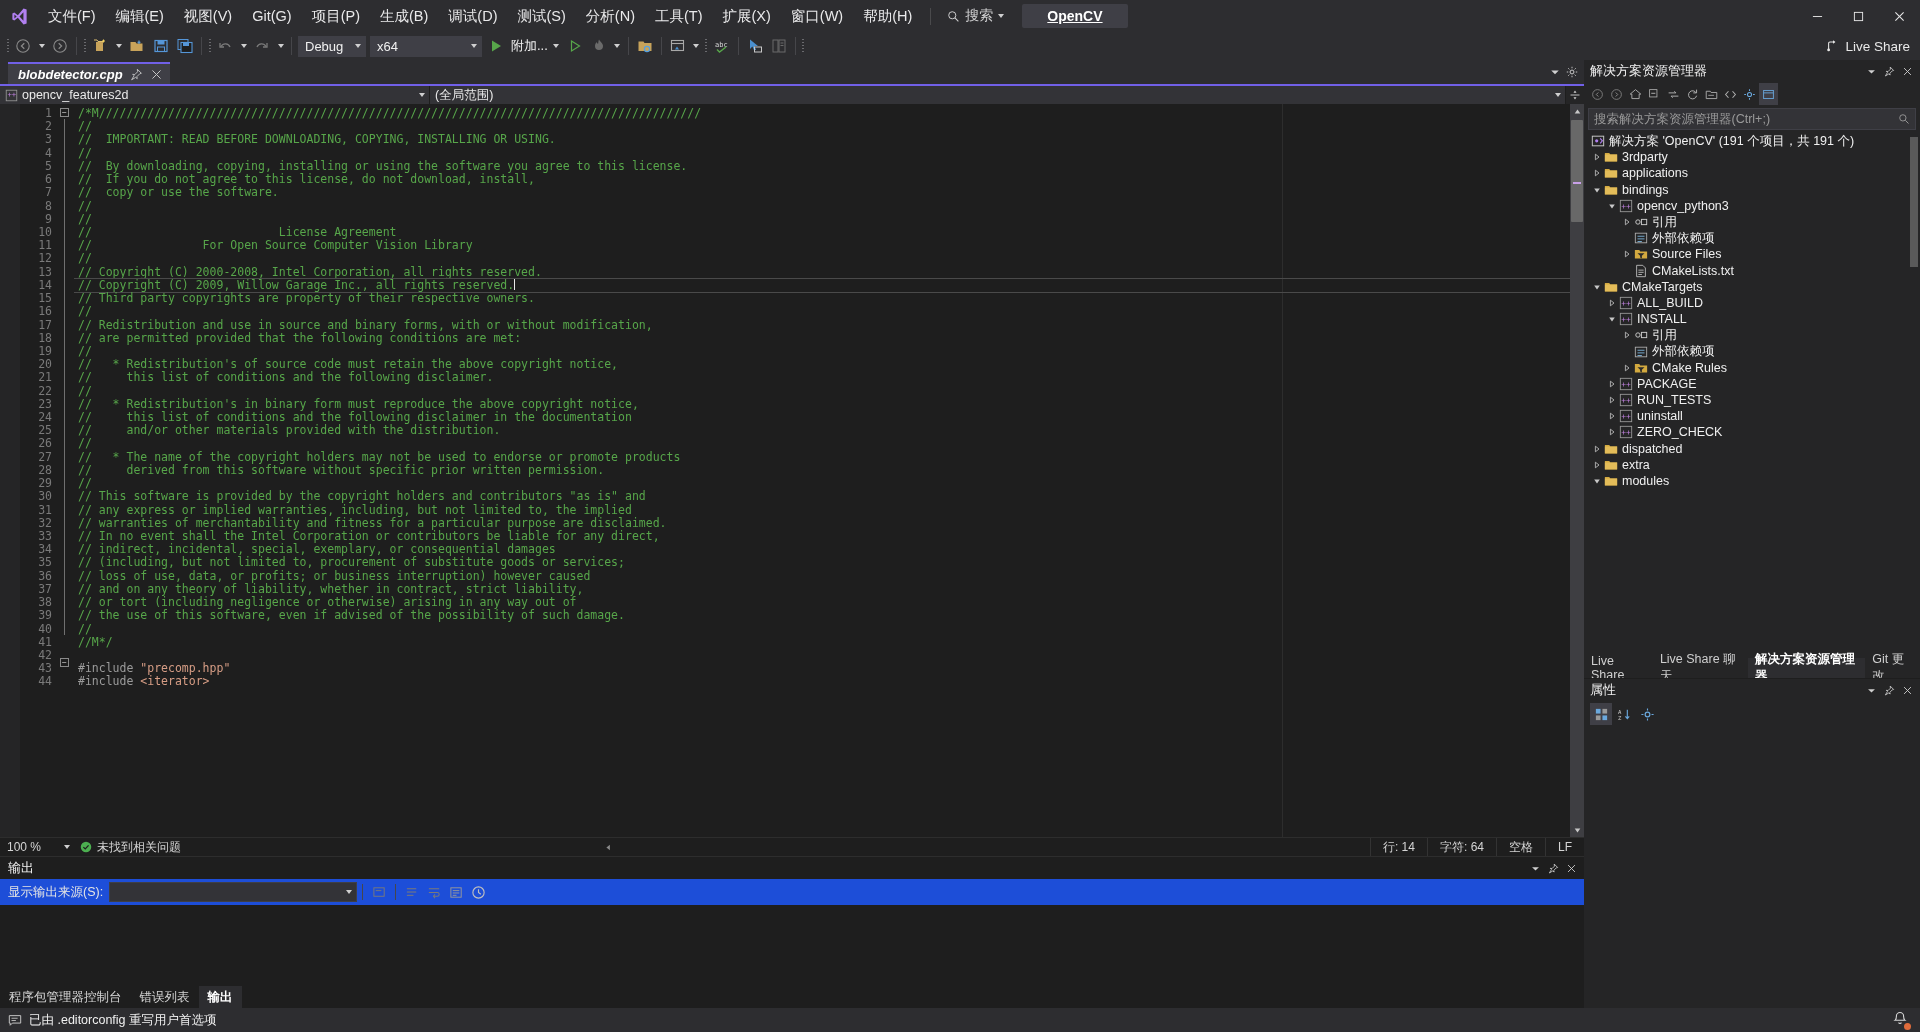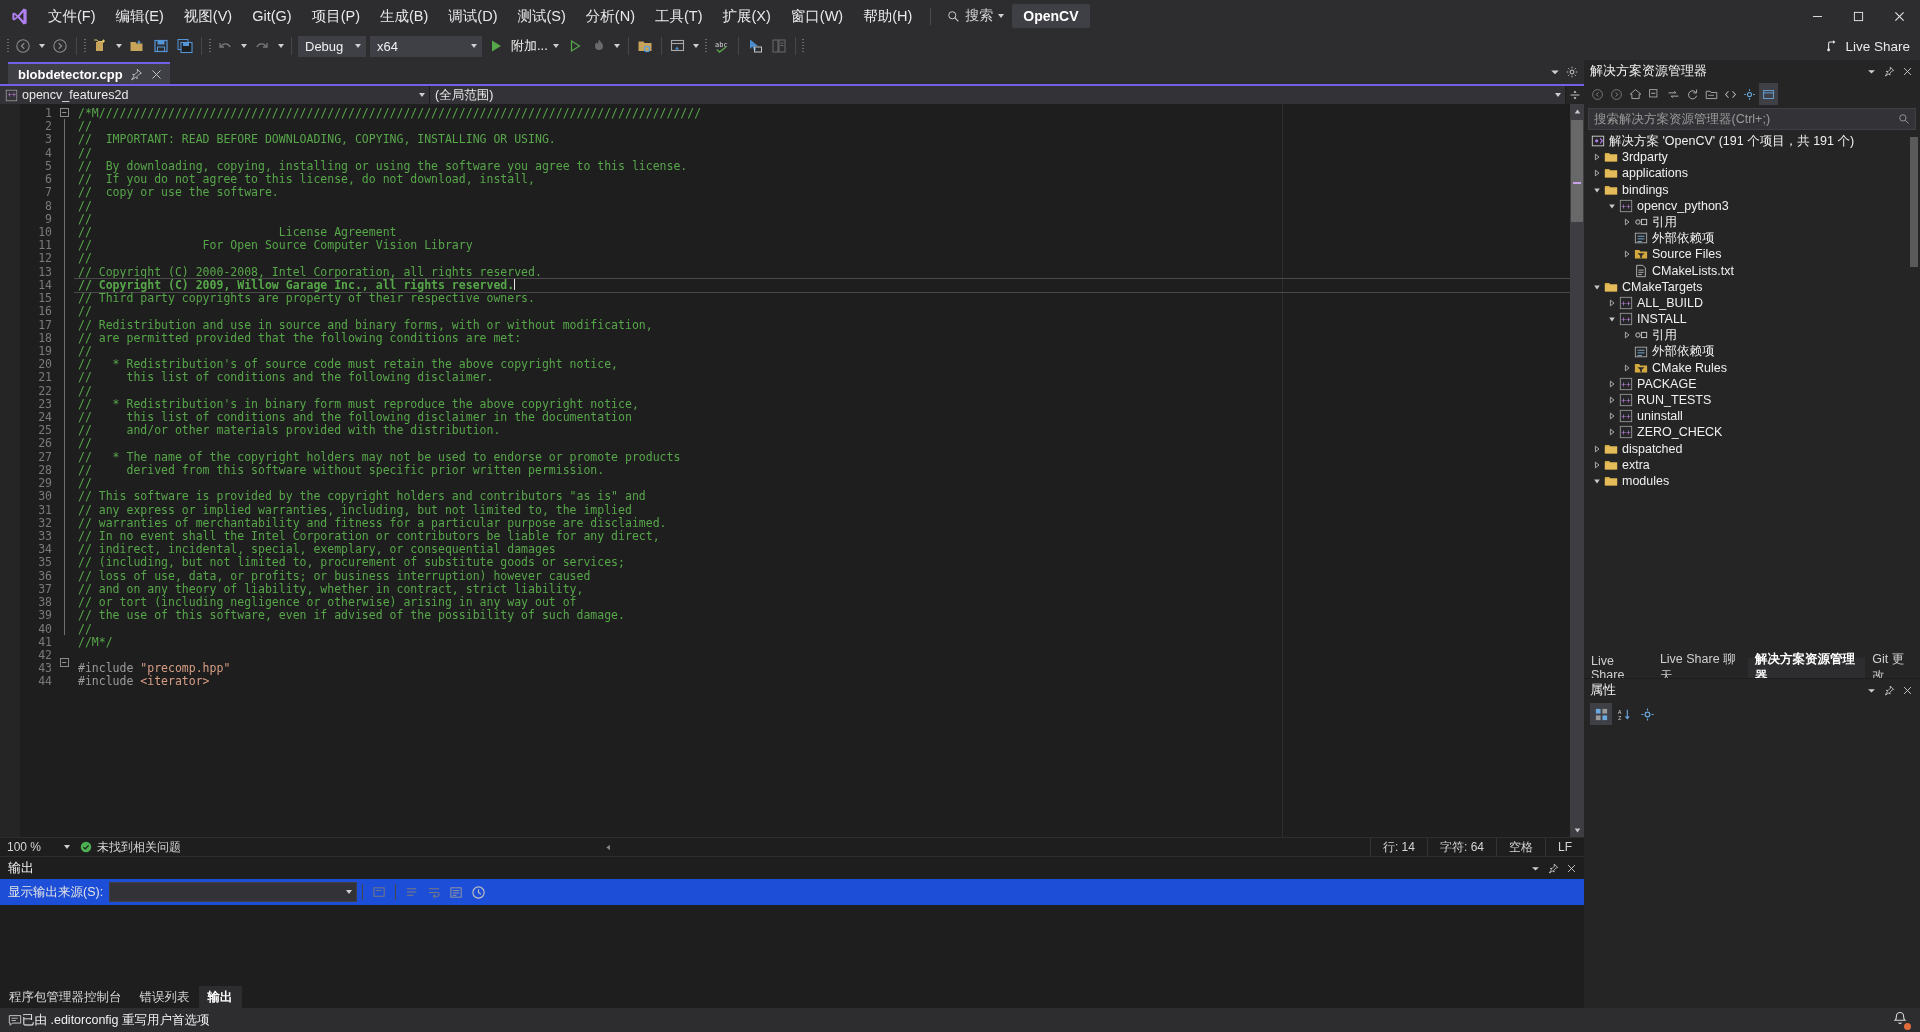--- a/index.html
+++ b/index.html
@@ -26,22 +26,22 @@
     color: #e9e9ea; cursor: default; white-space: nowrap;
   }
   .menu-sep { width: 1px; height: 17px; background: #4a4a4c; margin: 0 8px; }
   .searchbox {
     display: flex; align-items: center; gap: 5px; padding: 0 8px; height: 24px;
     font-size: 14px; color: #cfcfd0; cursor: text;
   }
   .searchbox .mag { width: 13px; height: 13px; }
   .caret-dn { width: 0; height: 0; border-left: 3.5px solid transparent; border-right: 3.5px solid transparent; border-top: 4px solid #cfcfd0; }
   .soln-chip {
-    background: #3f3f46; color: #ffffff; font-weight: bold;
-    font-size: 14px; padding: 4px 11px; border-radius: 2px;
+    margin-left: 10px; background: #3f3f46; color: #ffffff; font-weight: bold;
+    font-size: 14px; padding: 4px 25px; border-radius: 2px; text-decoration: underline;
   }
   .win-ctrls { position: absolute; right: 0; top: 0; display: flex; height: 32px; }
   .win-btn { width: 41px; height: 32px; display: flex; align-items: center; justify-content: center; }
   .win-btn svg { width: 11px; height: 11px; }
 
   
   .toolbar {
     height: 28px; flex: 0 0 28px; background: #2d2d30; display: flex; align-items: center;
     padding-left: 4px; gap: 0;
   }
@@ -64,21 +64,21 @@
 
   
   .main { flex: 1 1 auto; display: flex; min-height: 0; background: #1e1e1e; }
   .left-col { flex: 1 1 auto; display: flex; flex-direction: column; min-width: 0; }
 
   
   .tabstrip { height: 24px; flex: 0 0 24px; background: #2d2d30; display: flex; align-items: flex-end; position: relative; }
   .doctab {
     height: 22px; background: #3f3f46; display: flex; align-items: center; gap: 7px;
     padding: 0 7px 0 10px; margin-left: 8px; font-size: 13px; font-weight: bold; color: #ffffff;
-    border-top: 2px solid #7160e8; position: relative;
+    border-top: 2px solid #7160e8; position: relative; font-style: italic;
   }
   .doctab .pin, .doctab .xbtn { width: 13px; height: 13px; opacity: .85; }
   .tabstrip-right { position: absolute; right: 0; top: 0; height: 24px; display: flex; align-items: center; gap: 5px; padding-right: 6px; }
   .tabstrip-right svg { width: 12px; height: 12px; }
 
   
   .navbar { height: 20px; flex: 0 0 20px; background: #252526; display: flex; align-items: stretch;
             border-top: 2px solid #7160e8; }
   .navcombo { background: #333337; border-right: 1px solid #1e1e1e; display: flex; align-items: center;
               justify-content: space-between; font-size: 12.5px; color: #eaeaea; padding: 0 4px 0 5px; }
@@ -90,21 +90,21 @@
   
   .editorwrap { flex: 1 1 auto; display: flex; min-height: 0; background: #1e1e1e; position: relative; }
   .breakgutter { flex: 0 0 20px; background: #252526; }
   .linenos { flex: 0 0 38px; text-align: right; padding-right: 6px; color: #7a7a7a;
              font-family: "DejaVu Sans Mono", monospace; font-size: 11.5px; line-height: 13.22px; padding-top: 3px; }
   .linenos div { height: 13.22px; }
   .foldcol { flex: 0 0 16px; padding-top: 3px; position: relative; }
   .codearea { flex: 1 1 auto; position: relative; padding-top: 3px; overflow: hidden;
               font-family: "DejaVu Sans Mono", monospace; font-size: 11.5px; line-height: 13.22px; }
   .codeline { height: 13.22px; white-space: pre; color: #57a64a; padding-left: 4px; position: relative; }
-  .codeline.cur { outline: 1px solid #4a4a4a; font-weight: bold; }
+  .codeline.cur { outline: 1px solid #4a4a4a; }
   .codeline.pp { color: #9b9b9b; }
   .tok-pp { color: #9b9b9b; }
   .tok-str { color: #d69d85; }
   .caretbar { display: inline-block; width: 1px; height: 11px; background: #e8e8e8; vertical-align: -1px; }
   .edge-line { position: absolute; top: 0; bottom: 0; width: 1px; background: #2d2d2d; }
   .fold-box { position: absolute; left: 2px; width: 9px; height: 9px; border: 1px solid #8a8a8a; color: #c8c8c8;
               font-size: 8px; line-height: 7px; text-align: center; font-family: "DejaVu Sans Mono", monospace; }
   .fold-bar { position: absolute; left: 6px; width: 1px; background: #707070; }
 
   
@@ -167,21 +167,21 @@
   .props { flex: 0 0 330px; background: #252526; display: flex; flex-direction: column; border-top: 1px solid #1e1e1e; }
   .props-tb { height: 26px; display: flex; align-items: center; padding-left: 6px; gap: 1px; }
   .props-tb .pb { width: 22px; height: 22px; display: flex; align-items: center; justify-content: center; }
   .props-tb .pb.on { background: #3f3f46; }
   .props-tb svg { width: 15px; height: 15px; }
   .props-body { flex: 1 1 auto; background: #252526; }
 
   
   .statusbar { height: 24px; flex: 0 0 24px; background: #2d2d30; display: flex; align-items: center;
                font-size: 12.5px; color: #f0f0f0; }
-  .sb-l { display: flex; align-items: center; gap: 0; padding-left: 8px; }
+  .sb-l { display: flex; align-items: center; gap: 7px; padding-left: 8px; }
   .sb-l svg { width: 14px; height: 14px; }
   .sb-r { margin-left: auto; display: flex; align-items: center; padding-right: 10px; }
   .bell { position: relative; width: 18px; height: 18px; }
   .bell .dot { position: absolute; right: -1px; bottom: -1px; width: 7px; height: 7px; border-radius: 50%; background: #e06c3c; }
 </style>
 </head>
 <body>
 
 <div class="app">
 

